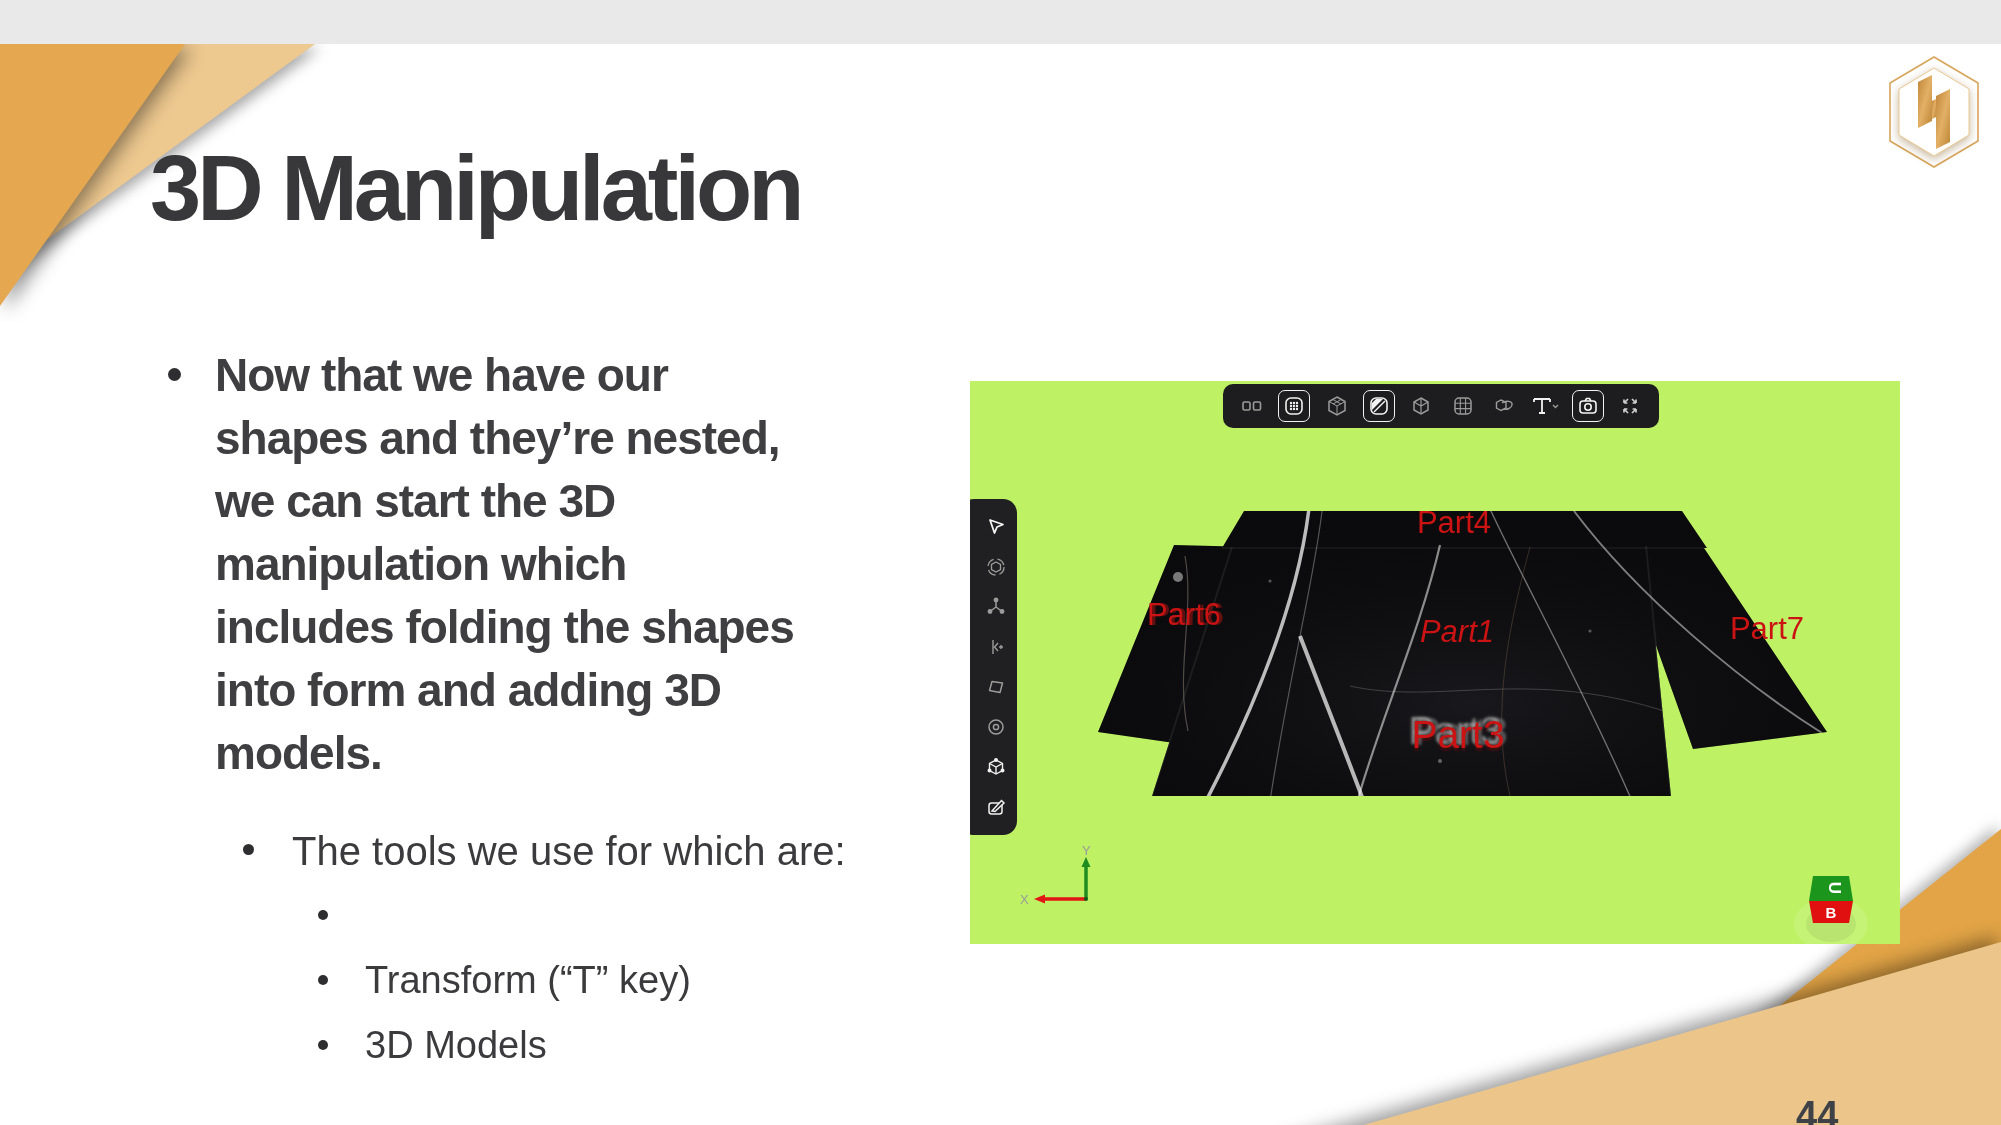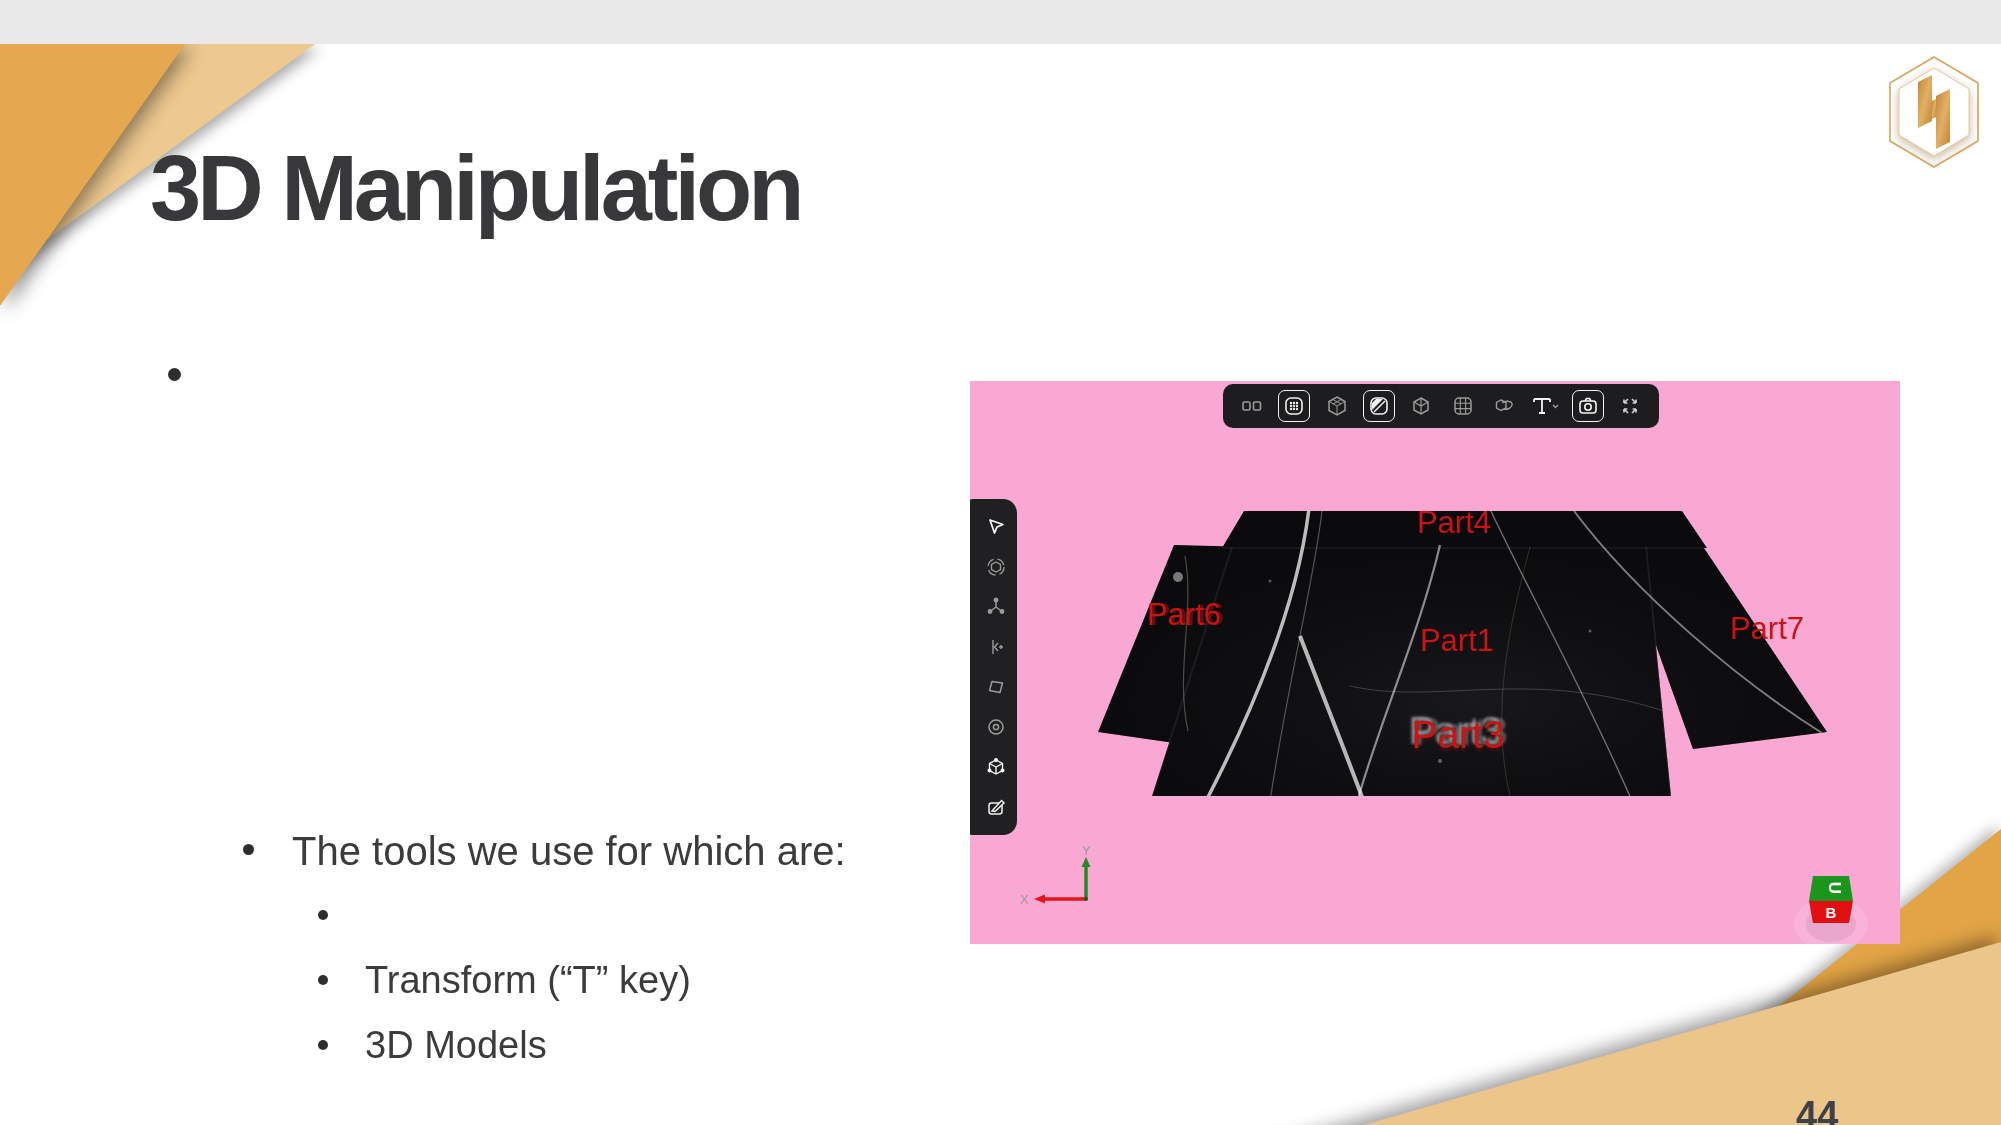--- a/index.html
+++ b/index.html
@@ -28,35 +28,35 @@
   .dot-l3{left:318px;top:866px;width:10px;height:10px;}
   .dot-l4{left:318px;top:931px;width:10px;height:10px;}
   .dot-l5{left:318px;top:996px;width:10px;height:10px;}
   .sub-bullet{position:absolute;left:292px;top:785px;font-size:40px;font-weight:400;color:#3b3b3d;}
   .tool-line{position:absolute;left:365px;font-size:38px;font-weight:400;color:#3b3b3d;}
   .tool-1{top:850px;} .tool-2{top:915px;} .tool-3{top:980px;}
   .page-num{position:absolute;left:1796px;top:1050px;font-size:38px;font-weight:700;color:#3E4247;}
   
   .logo{position:absolute;left:1882px;top:10px;width:104px;height:116px;}
   
-  .viewport{position:absolute;left:970px;top:337px;width:930px;height:563px;background:#f9a8d4;overflow:hidden;}
+  .viewport{position:absolute;left:970px;top:337px;width:930px;height:563px;background:#bef264;overflow:hidden;}
   .net-svg{position:absolute;left:0;top:0;}
   .vp-toolbar{position:absolute;left:253px;top:3px;width:436px;height:44px;background:#1d1d1f;
       border-radius:10px;display:flex;align-items:center;justify-content:space-between;padding:0 14px;box-sizing:border-box;}
   .tb-ic{width:30px;height:30px;display:flex;align-items:center;justify-content:center;border-radius:7px;}
   .tb-ic.sel{border:1.6px solid #f2f2f2;}
   .side-panel{position:absolute;left:-10px;top:118px;width:57px;height:336px;background:#202022;
       border-radius:14px;display:flex;flex-direction:column;align-items:flex-end;justify-content:space-around;
       padding:8px 6px 8px 0;box-sizing:border-box;}
   .sp-ic{width:30px;height:30px;display:flex;align-items:center;justify-content:center;}
   .part-label{position:absolute;transform:translate(-50%,-50%);color:#CB1313;font-weight:400;
       font-size:31px;letter-spacing:0px;white-space:nowrap;}
   .pl-part4{left:484px;top:142px;}
   .pl-part6{left:214px;top:234px;text-shadow:3px 0 0 rgba(145,18,18,.65);}
-  .pl-part1{left:487px;top:260px;}
+  .pl-part1{left:487px;top:251px;font-style:italic;}
   .pl-part7{left:797px;top:248px;}
   .pl-part3{left:482px;top:354px;font-size:39px;
       text-shadow:-3px -4px 3px rgba(170,170,170,.85),3px -3px 3px rgba(160,160,160,.55),0 3px 2px rgba(110,10,10,.45);padding-left:12px;}
   .axis-gizmo{position:absolute;left:48px;top:460px;width:92px;height:76px;}
   .view-cube{position:absolute;left:815px;top:485px;width:92px;height:86px;}
 </style>
 </head>
 <body>
 
 <div class="slide">
@@ -89,20 +89,27 @@
         <polygon points="36,28 50,21 50,67 36,74" fill="url(#goldg)"></polygon>
         <polygon points="54,42 68,35 68,88 54,95" fill="url(#goldg)"></polygon>
         <polygon points="50,47 54,45 54,63 50,65" fill="url(#goldg)"></polygon>
       </g>
     </svg>
   </div>
 
   <div class="title">3D Manipulation</div>
 
   <div class="dot dot-l1"></div>
+  <div class="main-bullet">Now that we have our
+shapes and they’re nested,
+we can start the 3D
+manipulation which
+includes folding the shapes
+into form and adding 3D
+models.</div>
 
   <div class="dot dot-l2"></div>
   <div class="sub-bullet">The tools we use for which are:</div>
 
   <div class="dot dot-l3"></div>
   <div class="dot dot-l4"></div>
   <div class="tool-line tool-2">Transform (“T” key)</div>
   <div class="dot dot-l5"></div>
   <div class="tool-line tool-3">3D Models</div>
 

